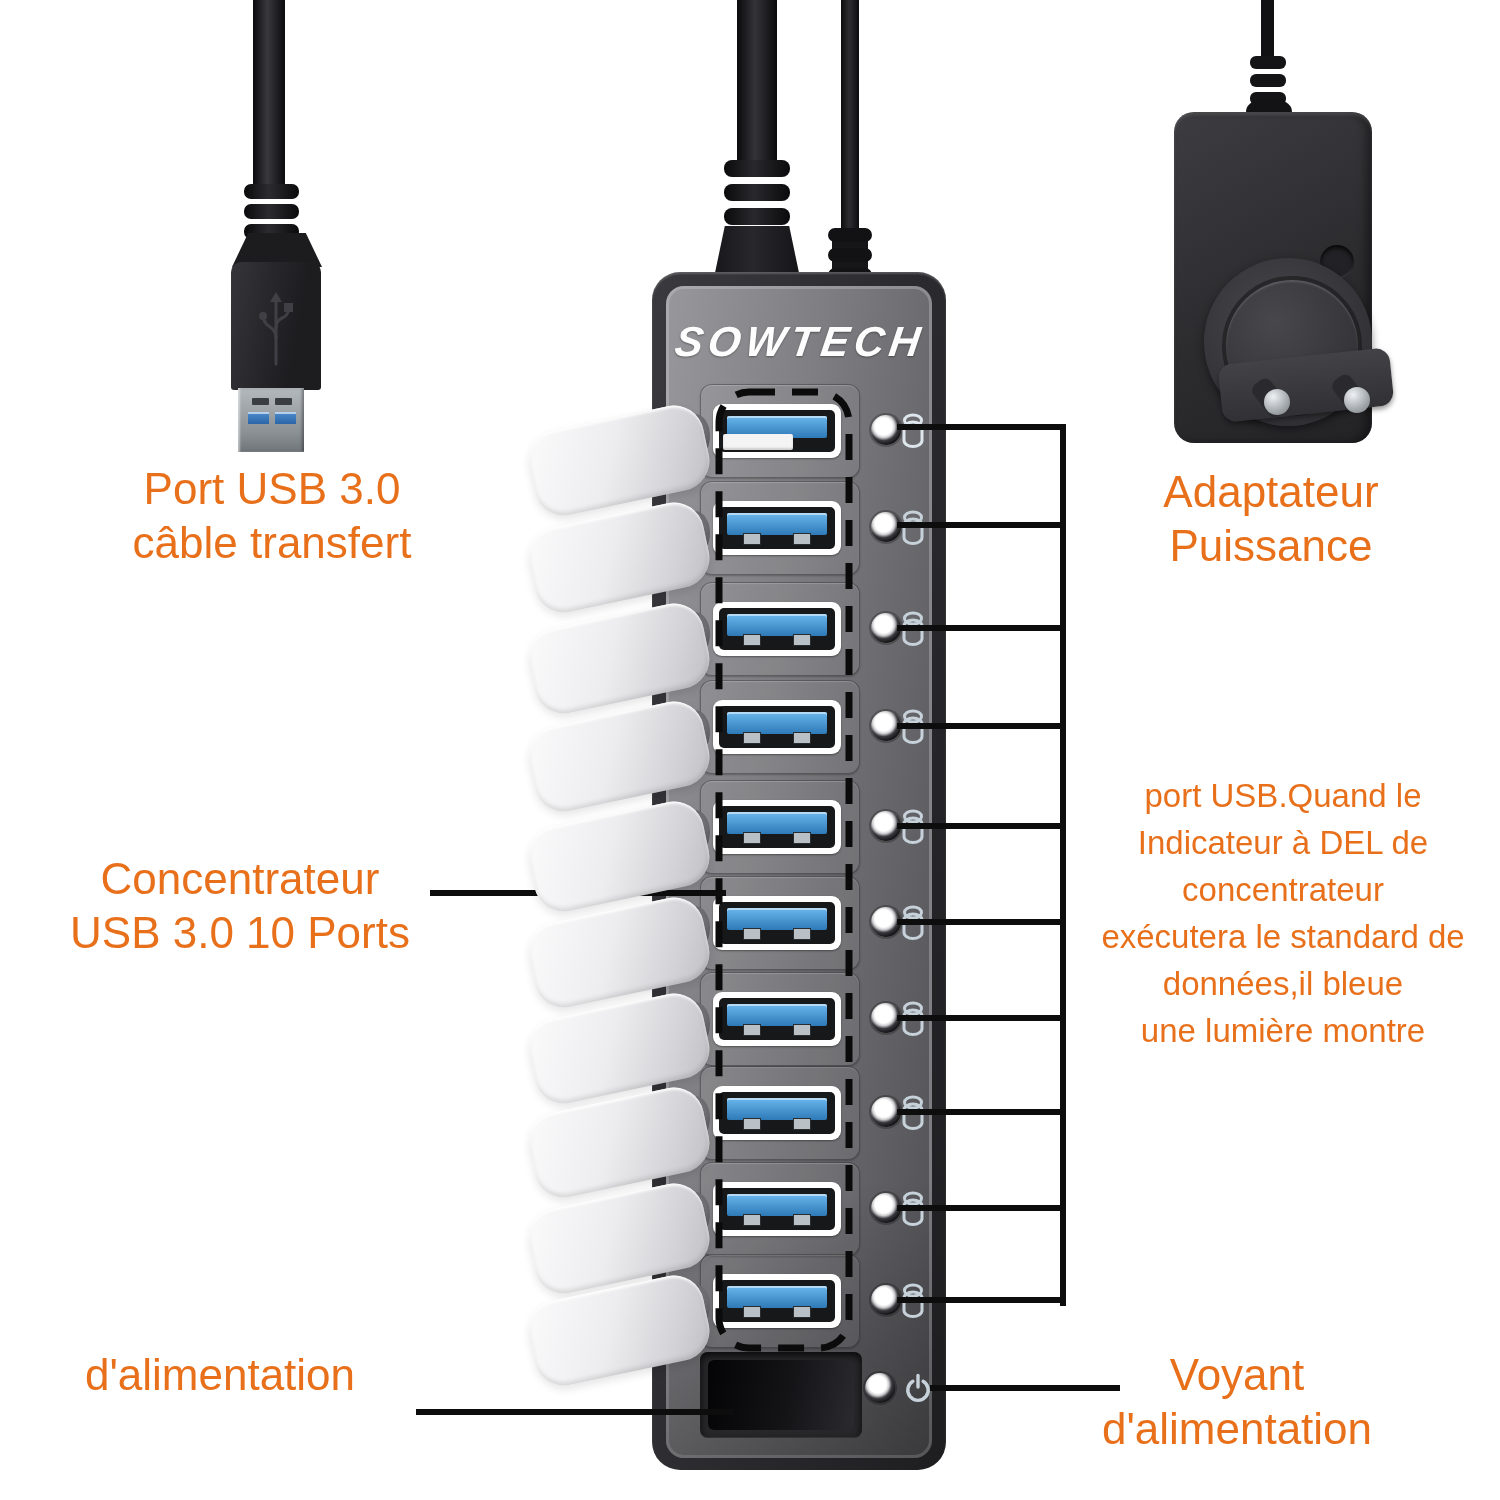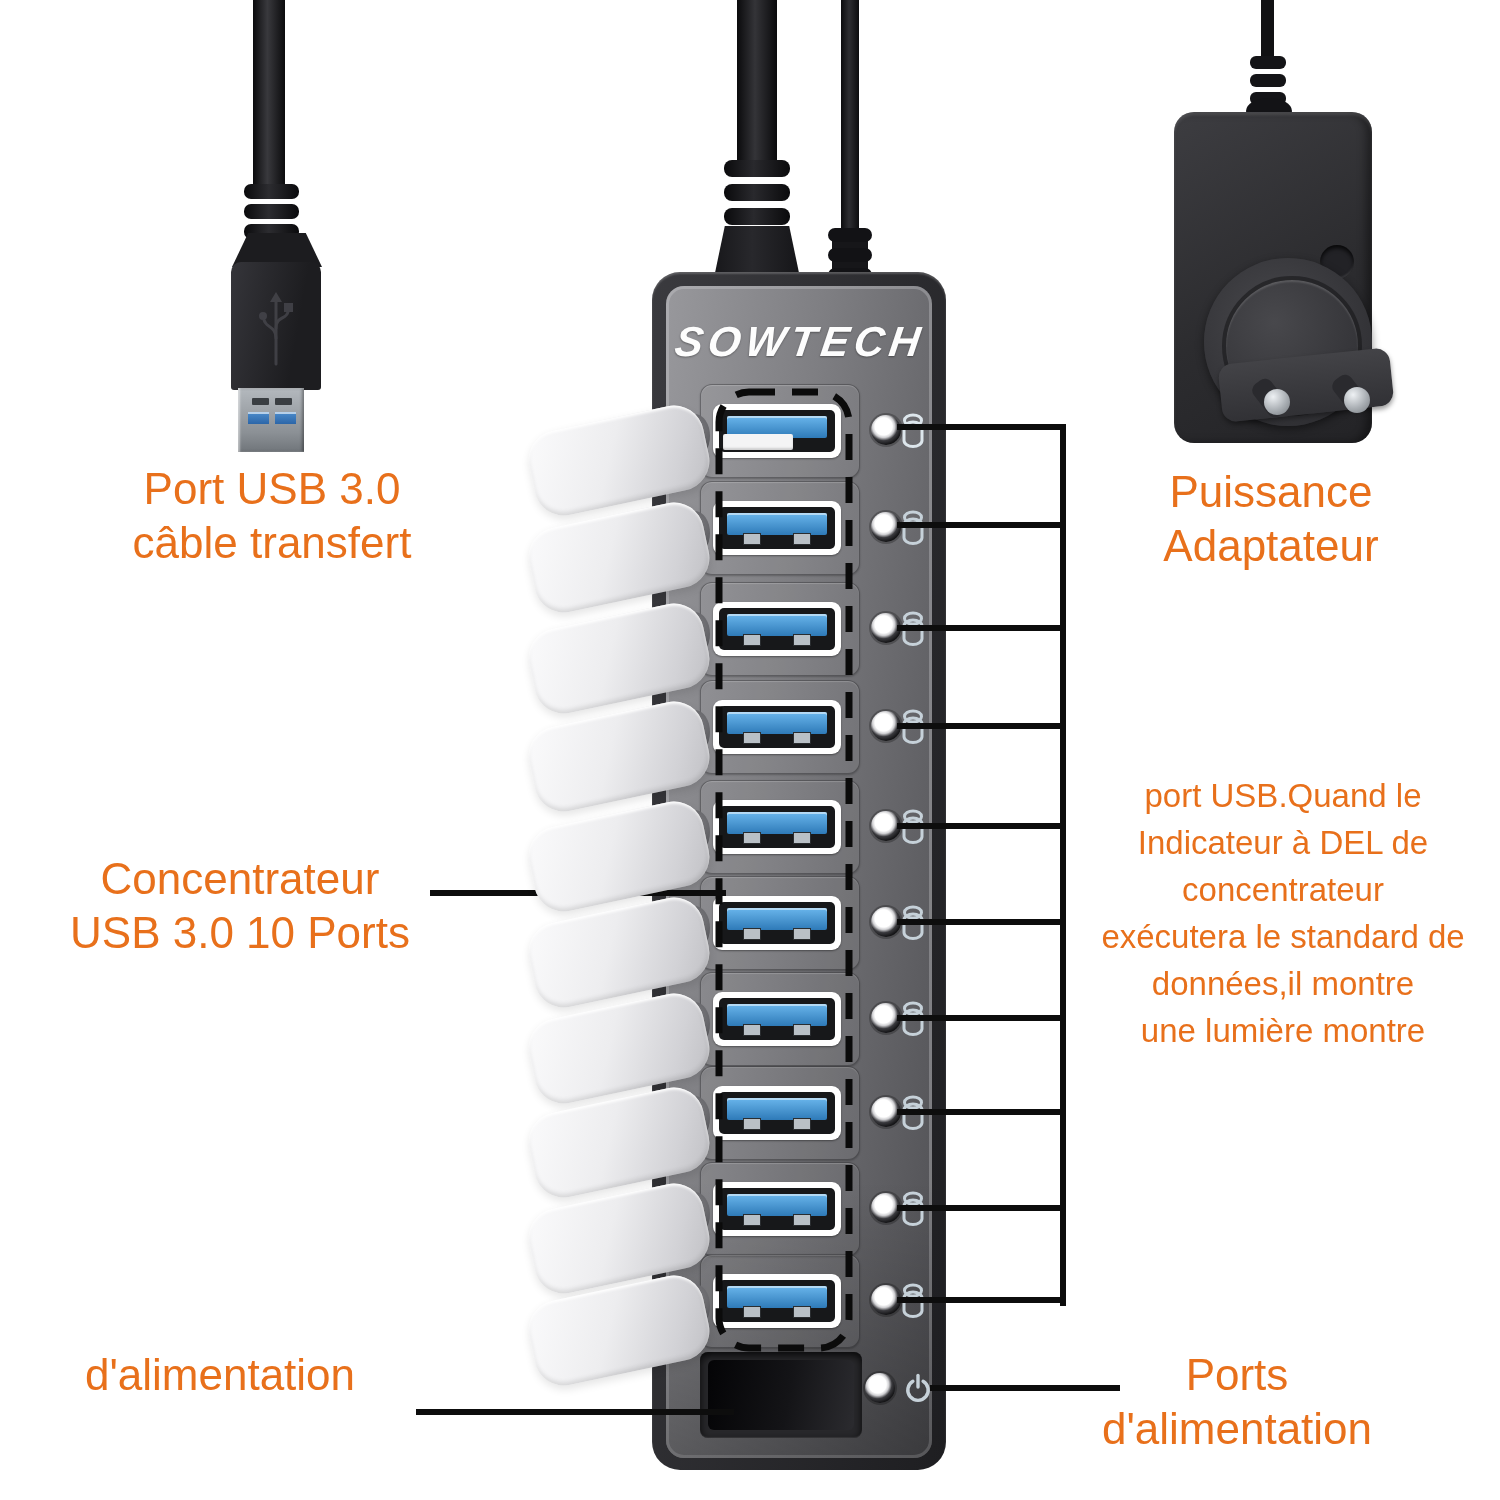--- a/index.html
+++ b/index.html
@@ -367,36 +367,36 @@
   <div class="nub" style="--y:1208px"></div>
     <div class="device" style="--y:1208px"></div>
   <div class="nub" style="--y:1300px"></div>
     <div class="device" style="--y:1300px"></div>
 
   <div class="lbl" style="left:272px;top:462px;">
     <div>Port USB 3.0</div>
     <div>câble transfert</div>
   </div>
   <div class="lbl" style="left:1271px;top:465px;">
+    <div>Adaptateur</div>
     <div>Puissance</div>
-    <div>Adaptateur</div>
   </div>
   <div class="lbl" style="left:240px;top:852px;">
     <div>Concentrateur</div>
     <div>USB 3.0 10 Ports</div>
   </div>
   <div class="para" style="left:1283px;top:772px;">
     <div>port USB.Quand le</div>
     <div>Indicateur à DEL de</div>
     <div>concentrateur</div>
     <div>exécutera le standard de</div>
-    <div>données,il montre</div>
+    <div>données,il bleue</div>
     <div>une lumière montre</div>
   </div>
   <div class="lbl" style="left:220px;top:1348px;">
     <div>d'alimentation</div>
   </div>
   <div class="lbl" style="left:1237px;top:1348px;">
-    <div>Ports</div>
+    <div>Voyant</div>
     <div>d'alimentation</div>
   </div>
 
 </div>
 
 </body></html>

